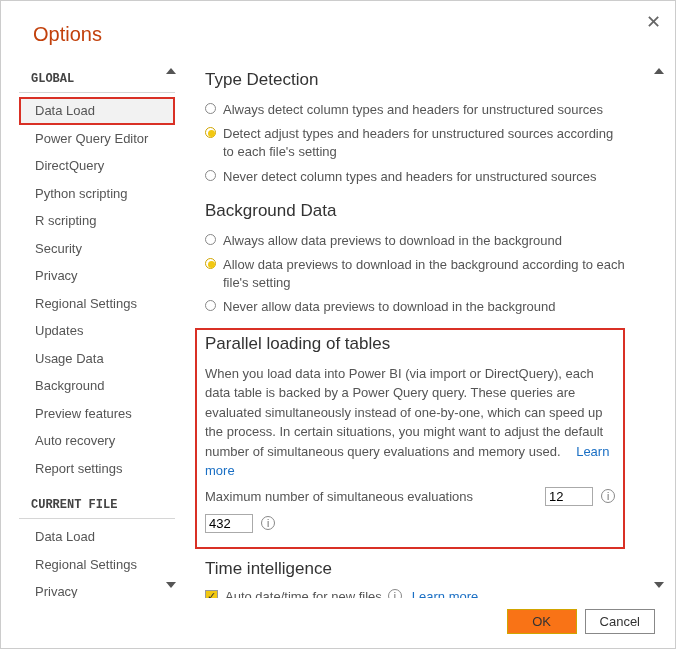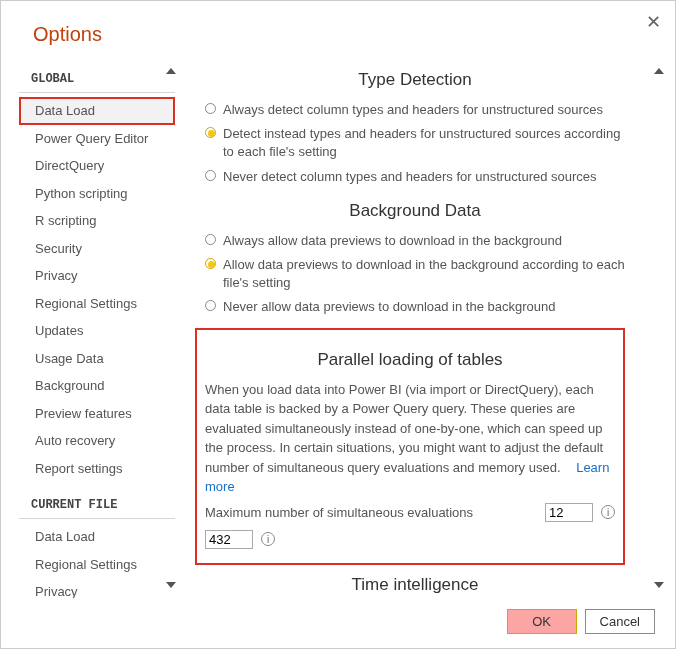--- a/index.html
+++ b/index.html
@@ -91,21 +91,20 @@
     padding: 8px 14px 0 26px;
     position: relative;
     overflow: hidden;
   }
   .content-inner { width: 420px; }
   .sec-title {
     font-size: 17px;
     font-weight: 400;
     color: #333;
     margin: 4px 0 8px 0;
-    text-align: center;
   }
   .radio-row {
     display: flex;
     align-items: flex-start;
     padding: 3px 0;
     color: #555;
     line-height: 1.4;
   }
   .radio-row .dot {
     width: 11px; height: 11px;
@@ -119,21 +118,21 @@
   .radio-row.sel .dot::after {
     content: "";
     position: absolute;
     top: 2px; left: 2px;
     width: 7px; height: 7px;
     background: #f2c811;
     border-radius: 50%;
   }
   .boxed {
     border: 2px solid #d93025;
-    padding: 20px 8px 10px 8px;
+    padding: 4px 8px 10px 8px;
     margin-left: -10px;
     margin-top: 8px;
   }
   .desc {
     color: #555;
     line-height: 1.5;
     padding: 2px 0 2px 0;
   }
   .link { color: #1a6fc4; cursor: pointer; margin-left: 12px; }
   .field-row {
@@ -189,21 +188,21 @@
   .btn {
     min-width: 70px;
     padding: 4px 14px;
     font-size: 13px;
     border: 1px solid #888;
     background: #fff;
     cursor: pointer;
     text-align: center;
   }
   .btn.primary {
-    background: #fca5a5;
+    background: #f97316;
     border-color: #d1a500;
   }
 </style>
 </head>
 <body>
 
 <div class="close-btn">✕</div>
 
 <div class="title">Options</div>
 
@@ -245,21 +244,21 @@
     <div class="content-inner">
 
       <div class="sec-title">Type Detection</div>
       <div id="td-opts">
           <div class="radio-row">
             <span class="dot"></span>
             <span>Always detect column types and headers for unstructured sources</span>
           </div>
           <div class="radio-row sel">
             <span class="dot"></span>
-            <span>Detect instead types and headers for unstructured sources according to each file's setting</span>
+            <span>Detect adjust types and headers for unstructured sources according to each file's setting</span>
           </div>
           <div class="radio-row">
             <span class="dot"></span>
             <span>Never detect column types and headers for unstructured sources</span>
           </div>
         </div>
 
       <div class="sec-title" style="margin-top:12px">Background Data</div>
       <div id="bg-opts">
           <div class="radio-row">

